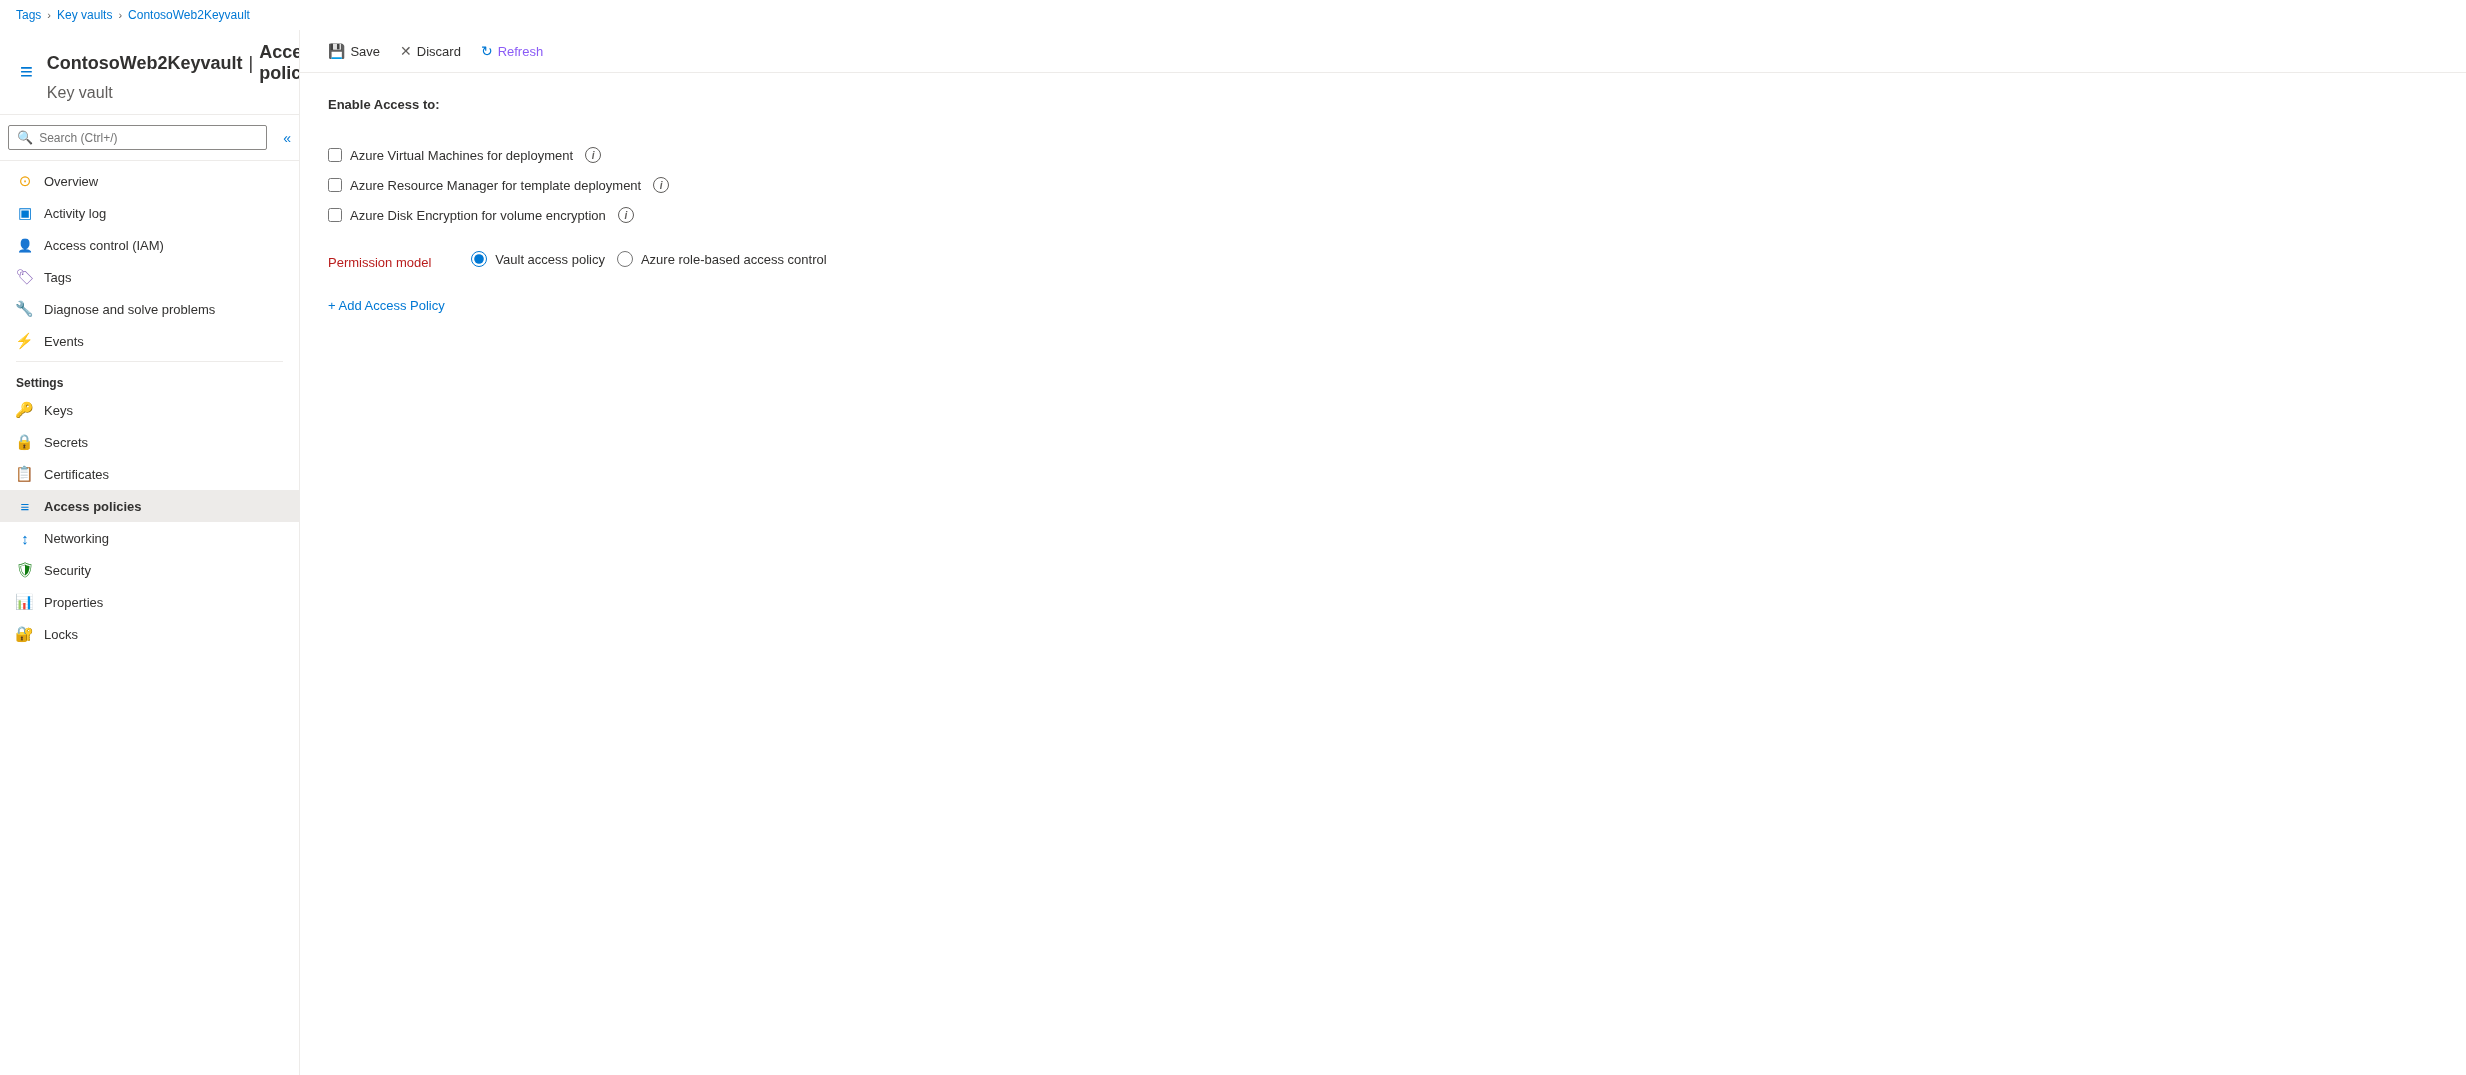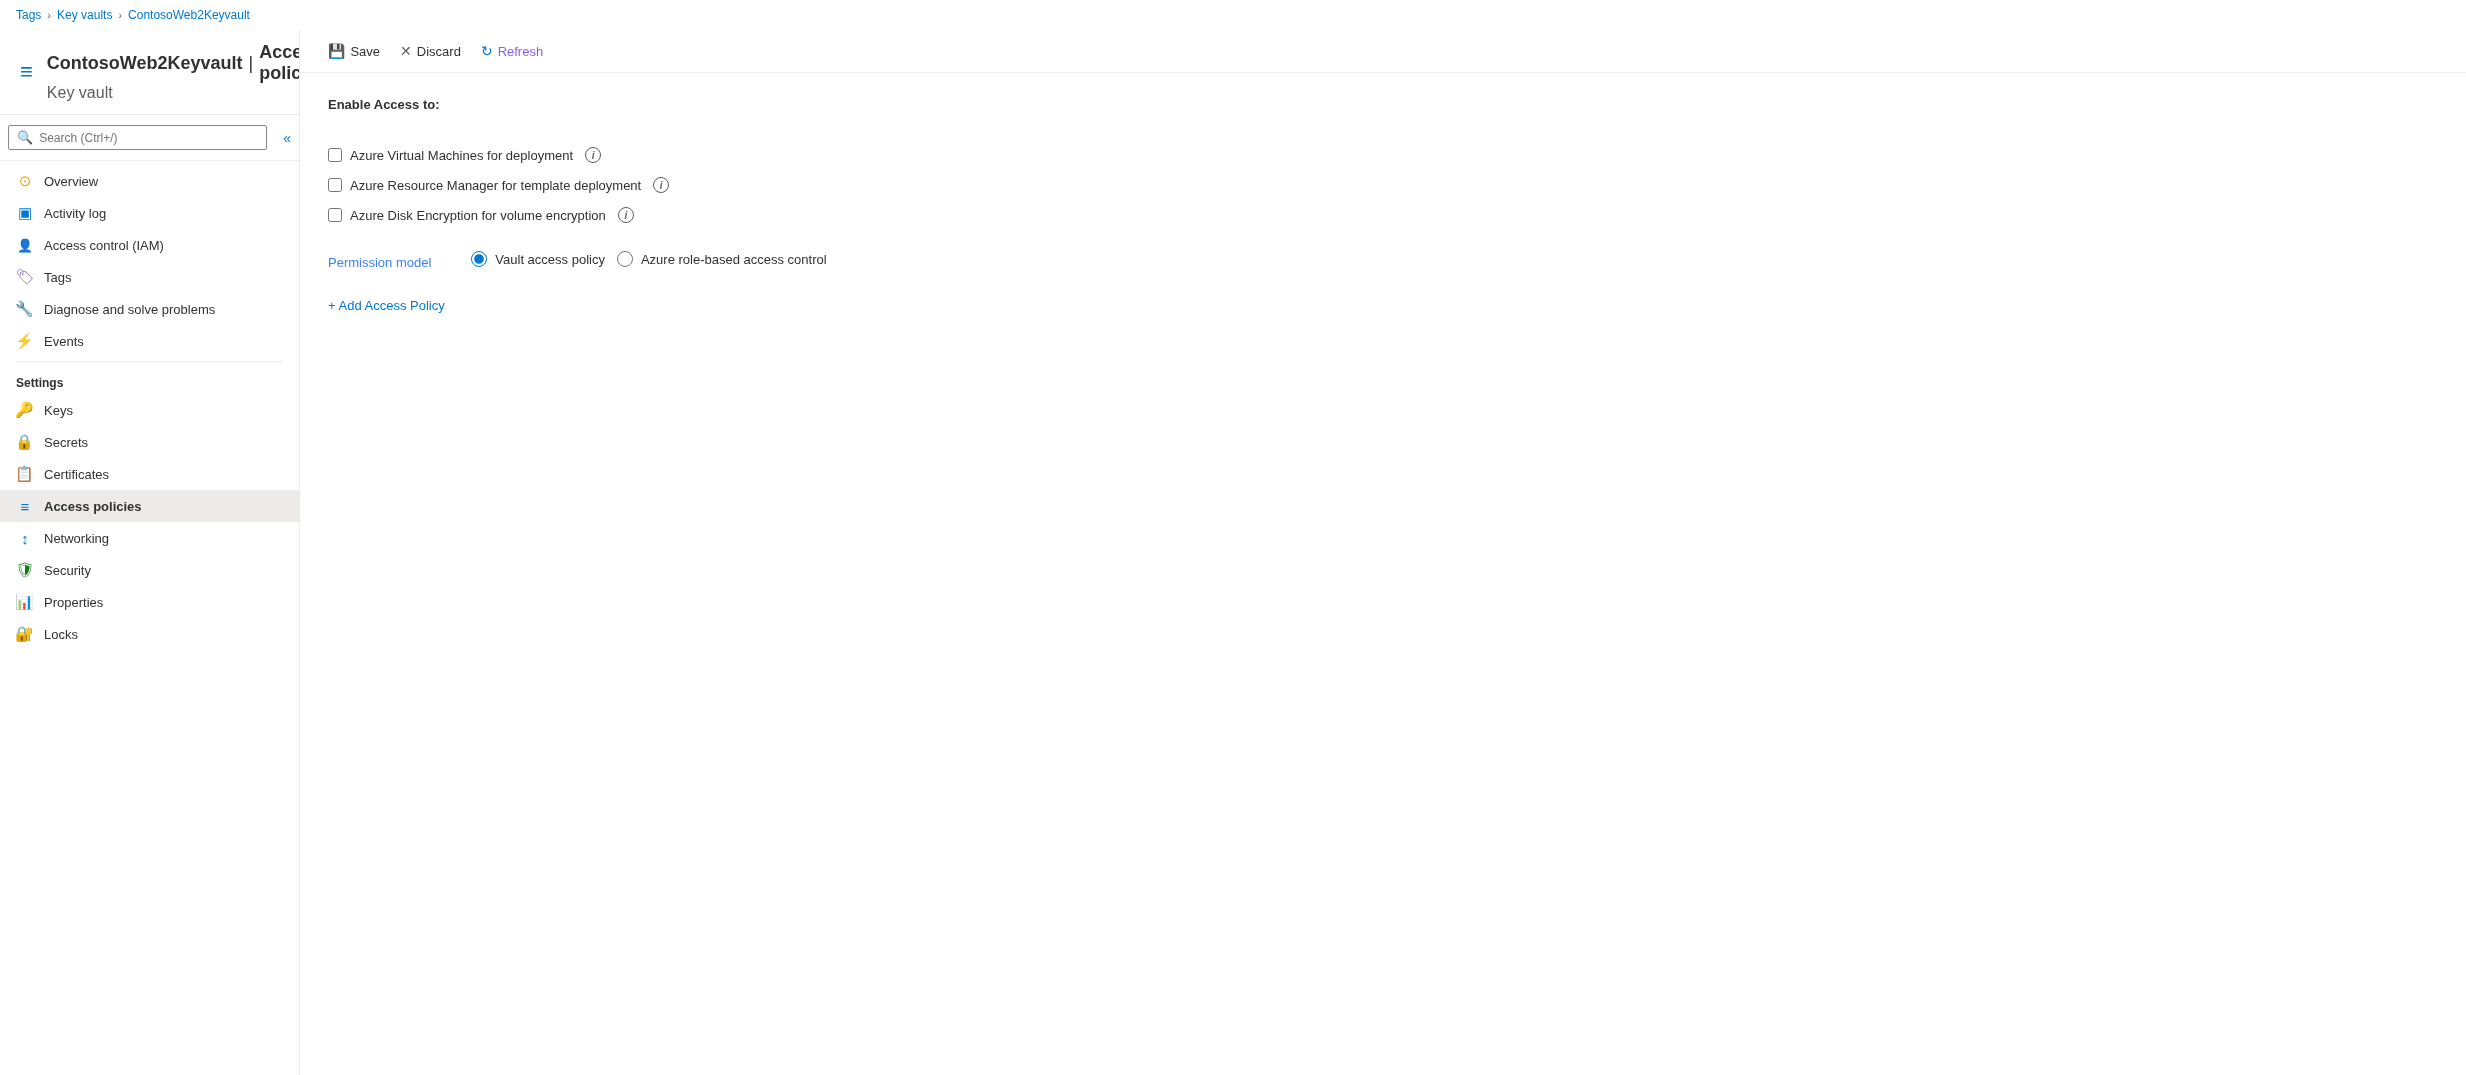--- a/index.html
+++ b/index.html
@@ -46,21 +46,21 @@
 
     .section-title { font-size: 13px; font-weight: 600; color: #323130; margin-bottom: 16px; }
 
     .checkbox-group { display: flex; flex-direction: column; gap: 14px; margin-bottom: 28px; margin-top: 35px; }
     .checkbox-row { display: flex; align-items: center; gap: 8px; }
     .checkbox-row input[type="checkbox"] { width: 14px; height: 14px; cursor: pointer; accent-color: #0078d4; flex-shrink: 0; }
     .checkbox-label { font-size: 13px; color: #323130; }
     .info-icon { display: inline-flex; align-items: center; justify-content: center; width: 16px; height: 16px; border-radius: 50%; border: 1px solid #605e5c; color: #605e5c; font-size: 10px; cursor: pointer; margin-left: 4px; font-style: italic; font-weight: 600; }
 
     .permission-section { display: flex; gap: 40px; align-items: flex-start; }
-    .permission-label { font-size: 13px; color: #3b82f6; font-weight: 400; padding-top: 4px; }
+    .permission-label { font-size: 13px; color: #b91c1c; font-weight: 400; padding-top: 4px; }
     .radio-group { display: flex; flex-direction: row; gap: 12px; }
     .radio-row { display: flex; align-items: center; gap: 8px; }
     .radio-row input[type="radio"] { width: 16px; height: 16px; cursor: pointer; accent-color: #0078d4; flex-shrink: 0; }
     .radio-label { font-size: 13px; color: #323130; }
 
     .add-policy-link { display: inline-block; margin-top: 28px; color: #0078d4; font-size: 13px; cursor: pointer; text-decoration: none; }
 
     
     .sidebar-controls { display: flex; align-items: center; padding: 4px 0; border-bottom: 1px solid #edebe9; }
 

